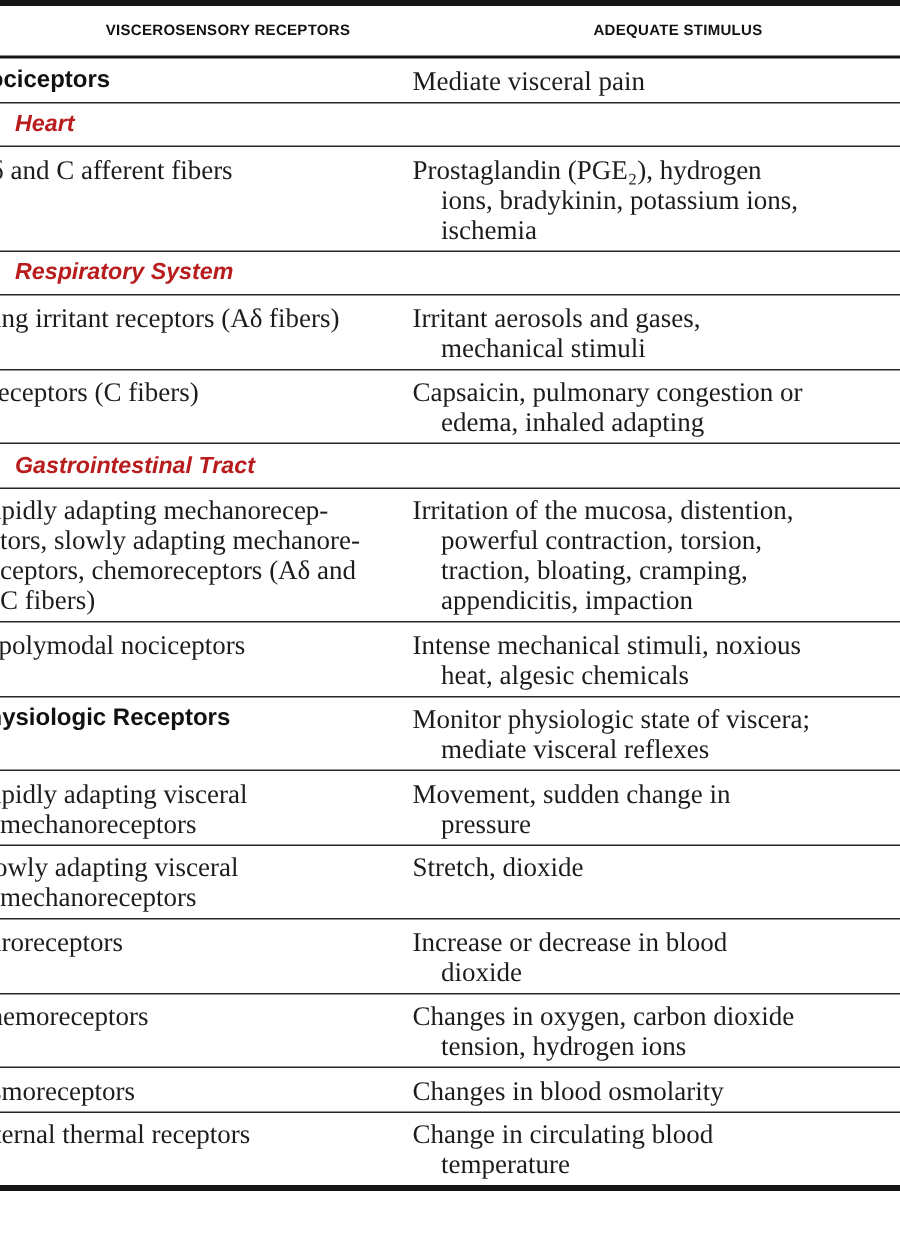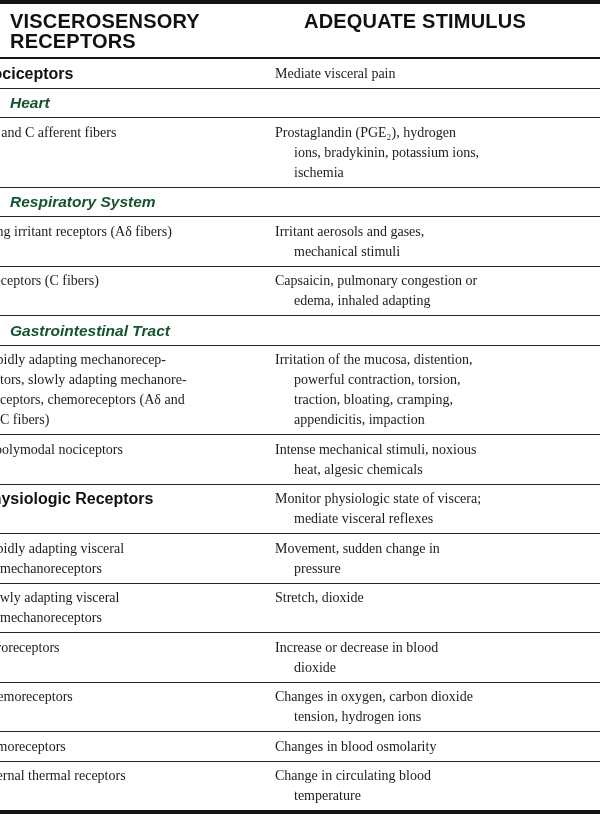--- a/index.html
+++ b/index.html
@@ -20,36 +20,36 @@
     border-bottom: 4px solid #151515;
     color: #1c1c1c;
   }
   col.col-left  { width: 294px; }
   col.col-right { width: 306px; }
 
   
   tr.header-row th {
     font-family: "Liberation Sans", sans-serif;
     font-weight: bold;
-    font-size: 20px;
+    font-size: 10px;
     line-height: 20px;
     letter-spacing: 0.2px;
     color: #111111;
-    text-align: left;
+    text-align: center;
     vertical-align: top;
     padding: 7px 0 6px 0;
     border-bottom: 2.5px solid #151515;
   }
   tr.header-row th.left-col  { padding-left: 10px; }
   tr.header-row th.right-col { padding-left: 10px; }
 
   
   tr.data-row td {
     font-family: "Liberation Serif", serif;
-    font-size: 14px;
+    font-size: 18px;
     line-height: 20px;
     vertical-align: top;
     padding: 4.5px 4px 4px 0;
     border-top: 1.5px solid #262626;
     white-space: pre-line;
   }
   tr.data-row:first-of-type td { border-top: none; }
   td.left-col {
     padding-left: 29px;
     text-indent: -19px; 
@@ -66,21 +66,21 @@
     color: #111111;
   }
 
   
   tr.section-row td {
     font-family: "Liberation Sans", sans-serif;
     font-weight: bold;
     font-style: italic;
     font-size: 15.5px;
     line-height: 20px;
-    color: #14532d;
+    color: #b91c1c;
     vertical-align: top;
     padding: 4.5px 0 4px 10px;
     border-top: 1.5px solid #262626;
   }
 </style>
 </head>
 <body>
 
 <div class="table-wrap">
   <table class="receptor-table">

